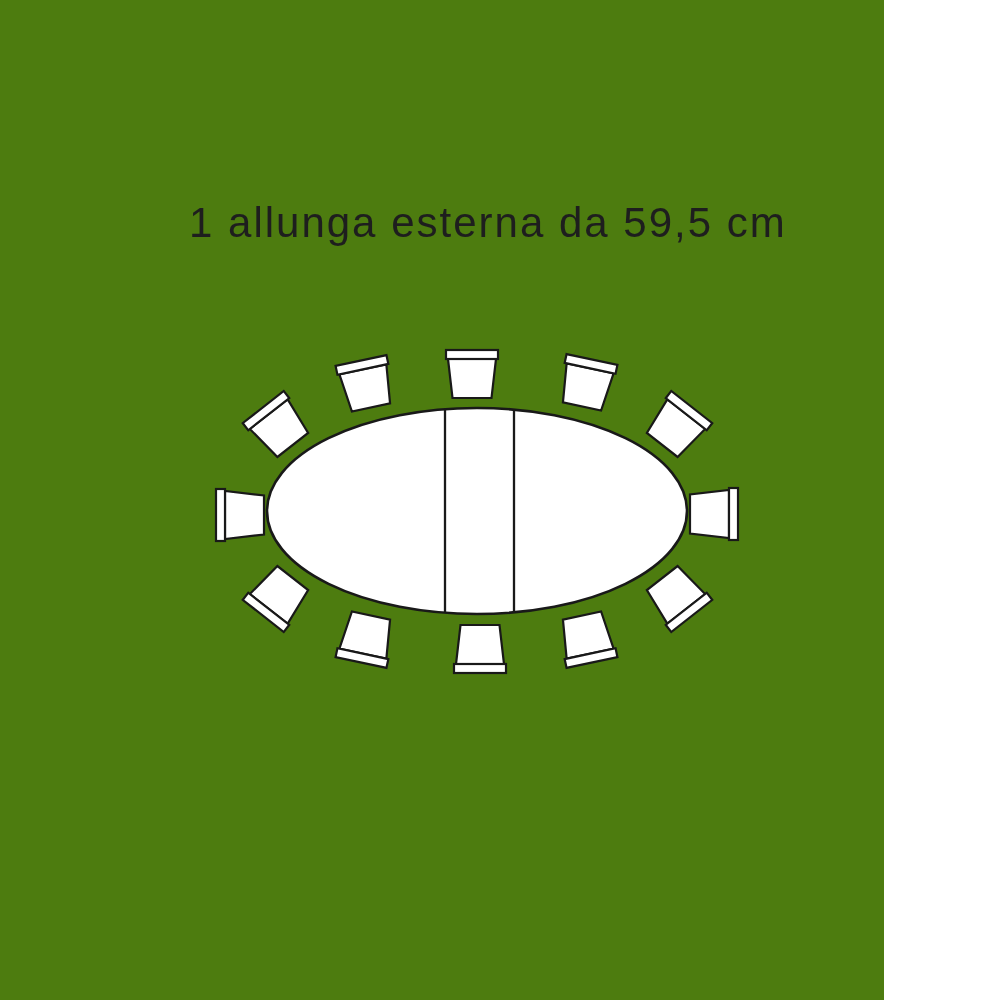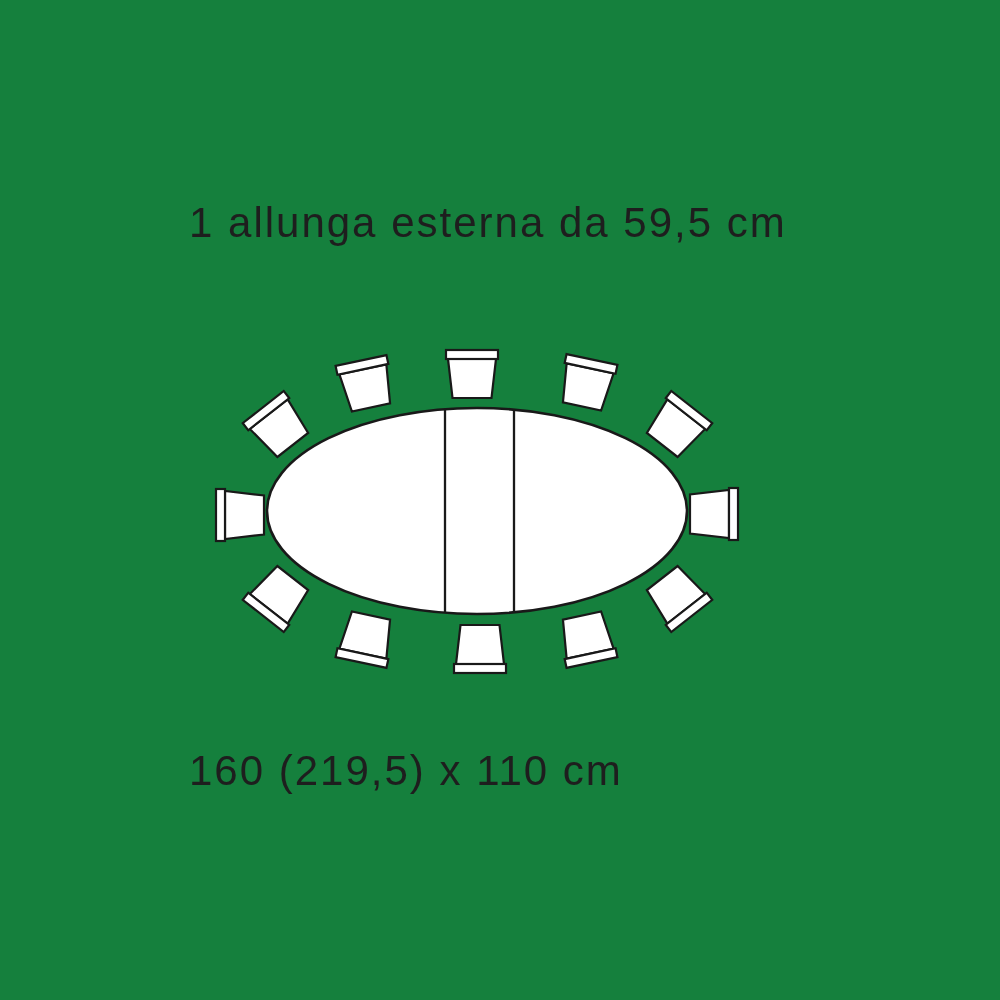--- a/index.html
+++ b/index.html
@@ -2,23 +2,23 @@
 <html><head>
 <meta charset="utf-8">
 <style>
   html, body {
     margin: 0;
     padding: 0;
     background: #ffffff;
   }
   .canvas {
     position: relative;
-    width: 1000px;
+    width: 884px;
     height: 1000px;
-    background: #15803d;
+    background: #4d7c0f;
     overflow: hidden;
     font-family: "Liberation Sans", sans-serif;
   }
   .caption {
     position: absolute;
     left: 189px;
     top: 203px;
     font-size: 42px;
     line-height: 39px;
     font-weight: 300;
@@ -99,15 +99,14 @@
       </g>
       <g transform="translate(366 384) rotate(-12)">
         <polygon points="-24,-15 24,-15 19.5,24 -19.5,24" fill="#ffffff" stroke="#191919" stroke-width="2.2" stroke-linejoin="miter"></polygon>
         <rect x="-26" y="-24" width="52" height="9" fill="#ffffff" stroke="#191919" stroke-width="2.2"></rect>
       </g>
       <ellipse cx="477" cy="511" rx="210" ry="103" fill="#ffffff" stroke="#191919" stroke-width="2.6"></ellipse>
       <line x1="445" y1="409" x2="445" y2="613" stroke="#191919" stroke-width="2.3"></line>
       <line x1="514" y1="409" x2="514" y2="613" stroke="#191919" stroke-width="2.3"></line>
     </svg>
 
-  <div class="dims">160 (219,5) x 110 cm</div>
 
 </div>
 
 </body></html>

